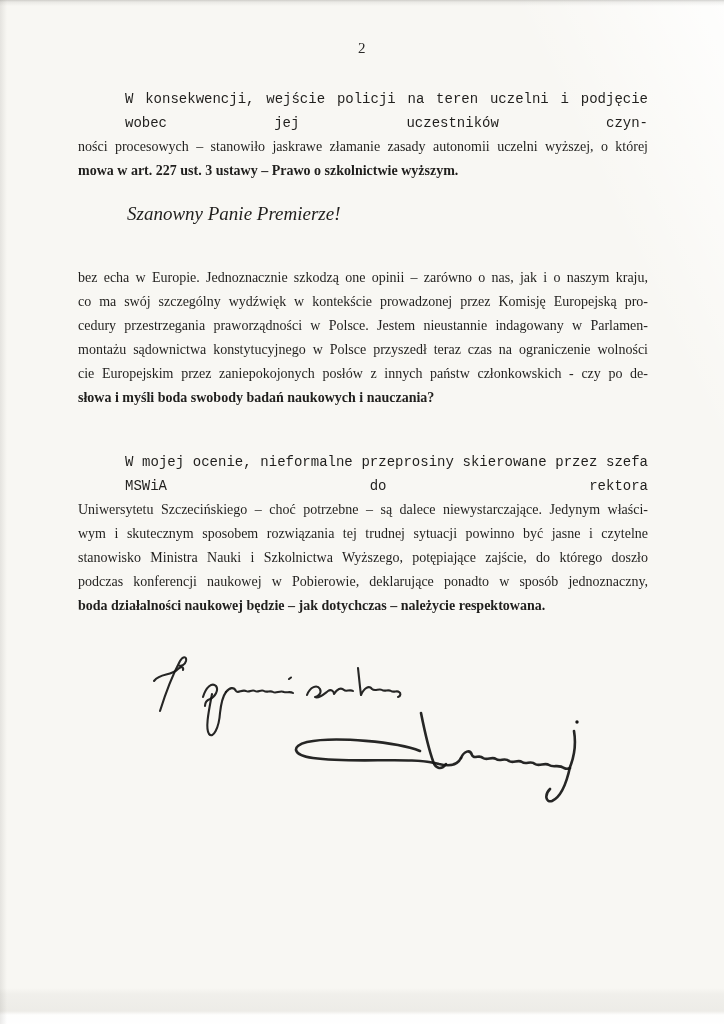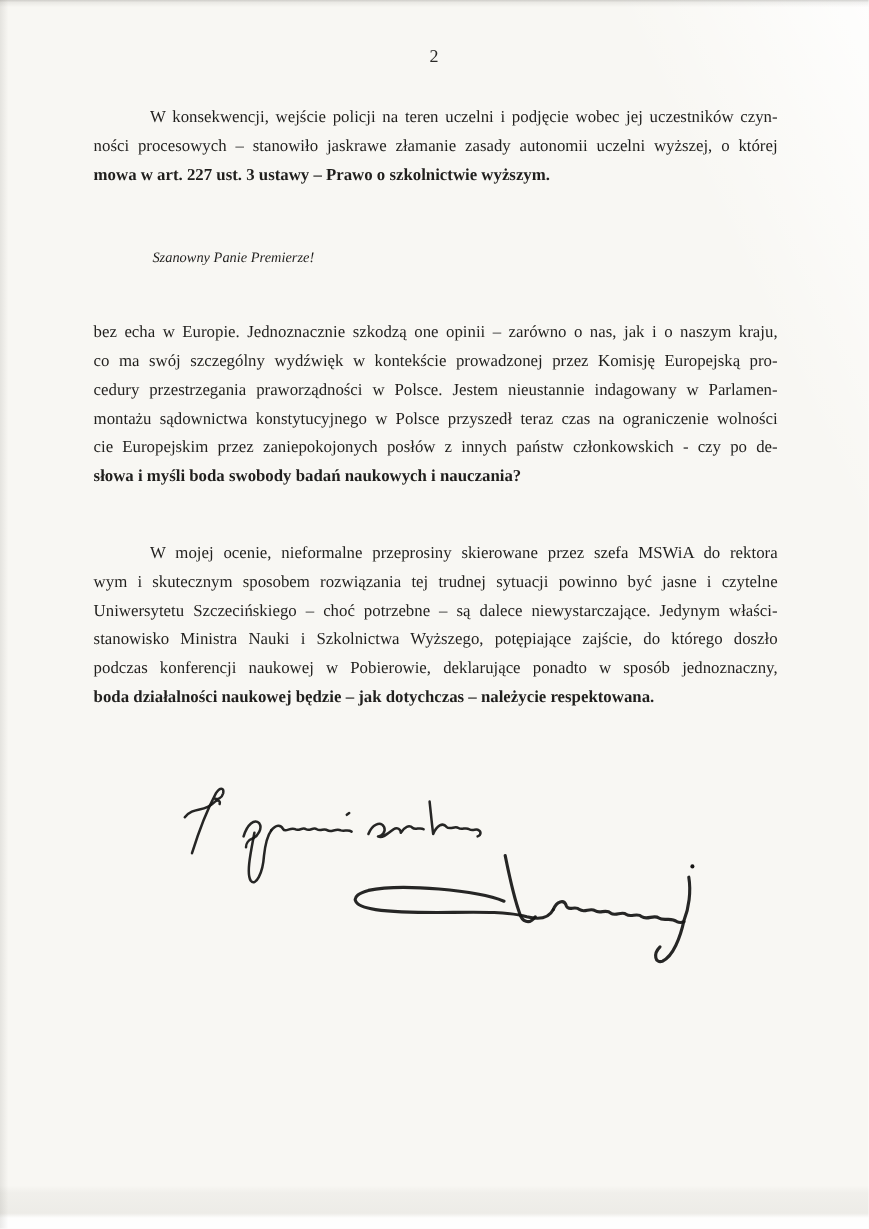--- a/index.html
+++ b/index.html
@@ -40,28 +40,28 @@
     width: 570px;
   }
 
   .ln {
     font-size: 14px;
     line-height: 24px;
     text-align: justify;
     text-align-last: justify;
     color: #201f1d;
   }
-  .ln.indent { padding-left: 47px; }
+  .ln.indent { padding-left: 47px; font-family: Liberation Mono, monospace; }
   .ln.last   { text-align-last: left; font-weight: bold; }
 
   .salutation {
     position: absolute;
     left: 127px;
     top: 202px;
-    font-size: 12px;
+    font-size: 19px;
     line-height: 24px;
     font-style: italic;
     color: #201f1d;
   }
 
   .handwriting-svg {
     position: absolute;
     left: 140px;
     top: 645px;
     width: 470px;
@@ -96,22 +96,22 @@
     <div class="ln">bez echa w Europie. Jednoznacznie szkodzą one opinii – zarówno o nas, jak i o naszym kraju,</div>
     <div class="ln">co ma swój szczególny wydźwięk w kontekście prowadzonej przez Komisję Europejską pro-</div>
     <div class="ln">cedury przestrzegania praworządności w Polsce. Jestem nieustannie indagowany w Parlamen-</div>
     <div class="ln">montażu sądownictwa konstytucyjnego w Polsce przyszedł teraz czas na ograniczenie wolności</div>
     <div class="ln">cie Europejskim przez zaniepokojonych posłów z innych państw członkowskich - czy po de-</div>
     <div class="ln last">słowa i myśli boda swobody badań naukowych i nauczania?</div>
   </div>
 
   <div class="block" style="top: 450px;">
     <div class="ln indent">W mojej ocenie, nieformalne przeprosiny skierowane przez szefa MSWiA do rektora</div>
+    <div class="ln">Uniwersytetu Szczecińskiego – choć potrzebne – są dalece niewystarczające. Jedynym właści-</div>
     <div class="ln">wym i skutecznym sposobem rozwiązania tej trudnej sytuacji powinno być jasne i czytelne</div>
-    <div class="ln">Uniwersytetu Szczecińskiego – choć potrzebne – są dalece niewystarczające. Jedynym właści-</div>
     <div class="ln">stanowisko Ministra Nauki i Szkolnictwa Wyższego, potępiające zajście, do którego doszło</div>
     <div class="ln">podczas konferencji naukowej w Pobierowie, deklarujące ponadto w sposób jednoznaczny,</div>
     <div class="ln last">boda działalności naukowej będzie – jak dotychczas – należycie respektowana.</div>
   </div>
 
   <svg class="handwriting-svg" viewBox="140 645 470 175" role="img" aria-label="Z wyrazami szacunku">
 
     <g>
       <path class="hw-stroke" d="M160,711 C165,695 172,676 180,661 C183,656 187,656 186,661 C185,665 181,667 178,665"></path>
       <path class="hw-stroke" d="M154,681 C161,672 170,677 178,669 C181,666 184,667 183,670"></path>

